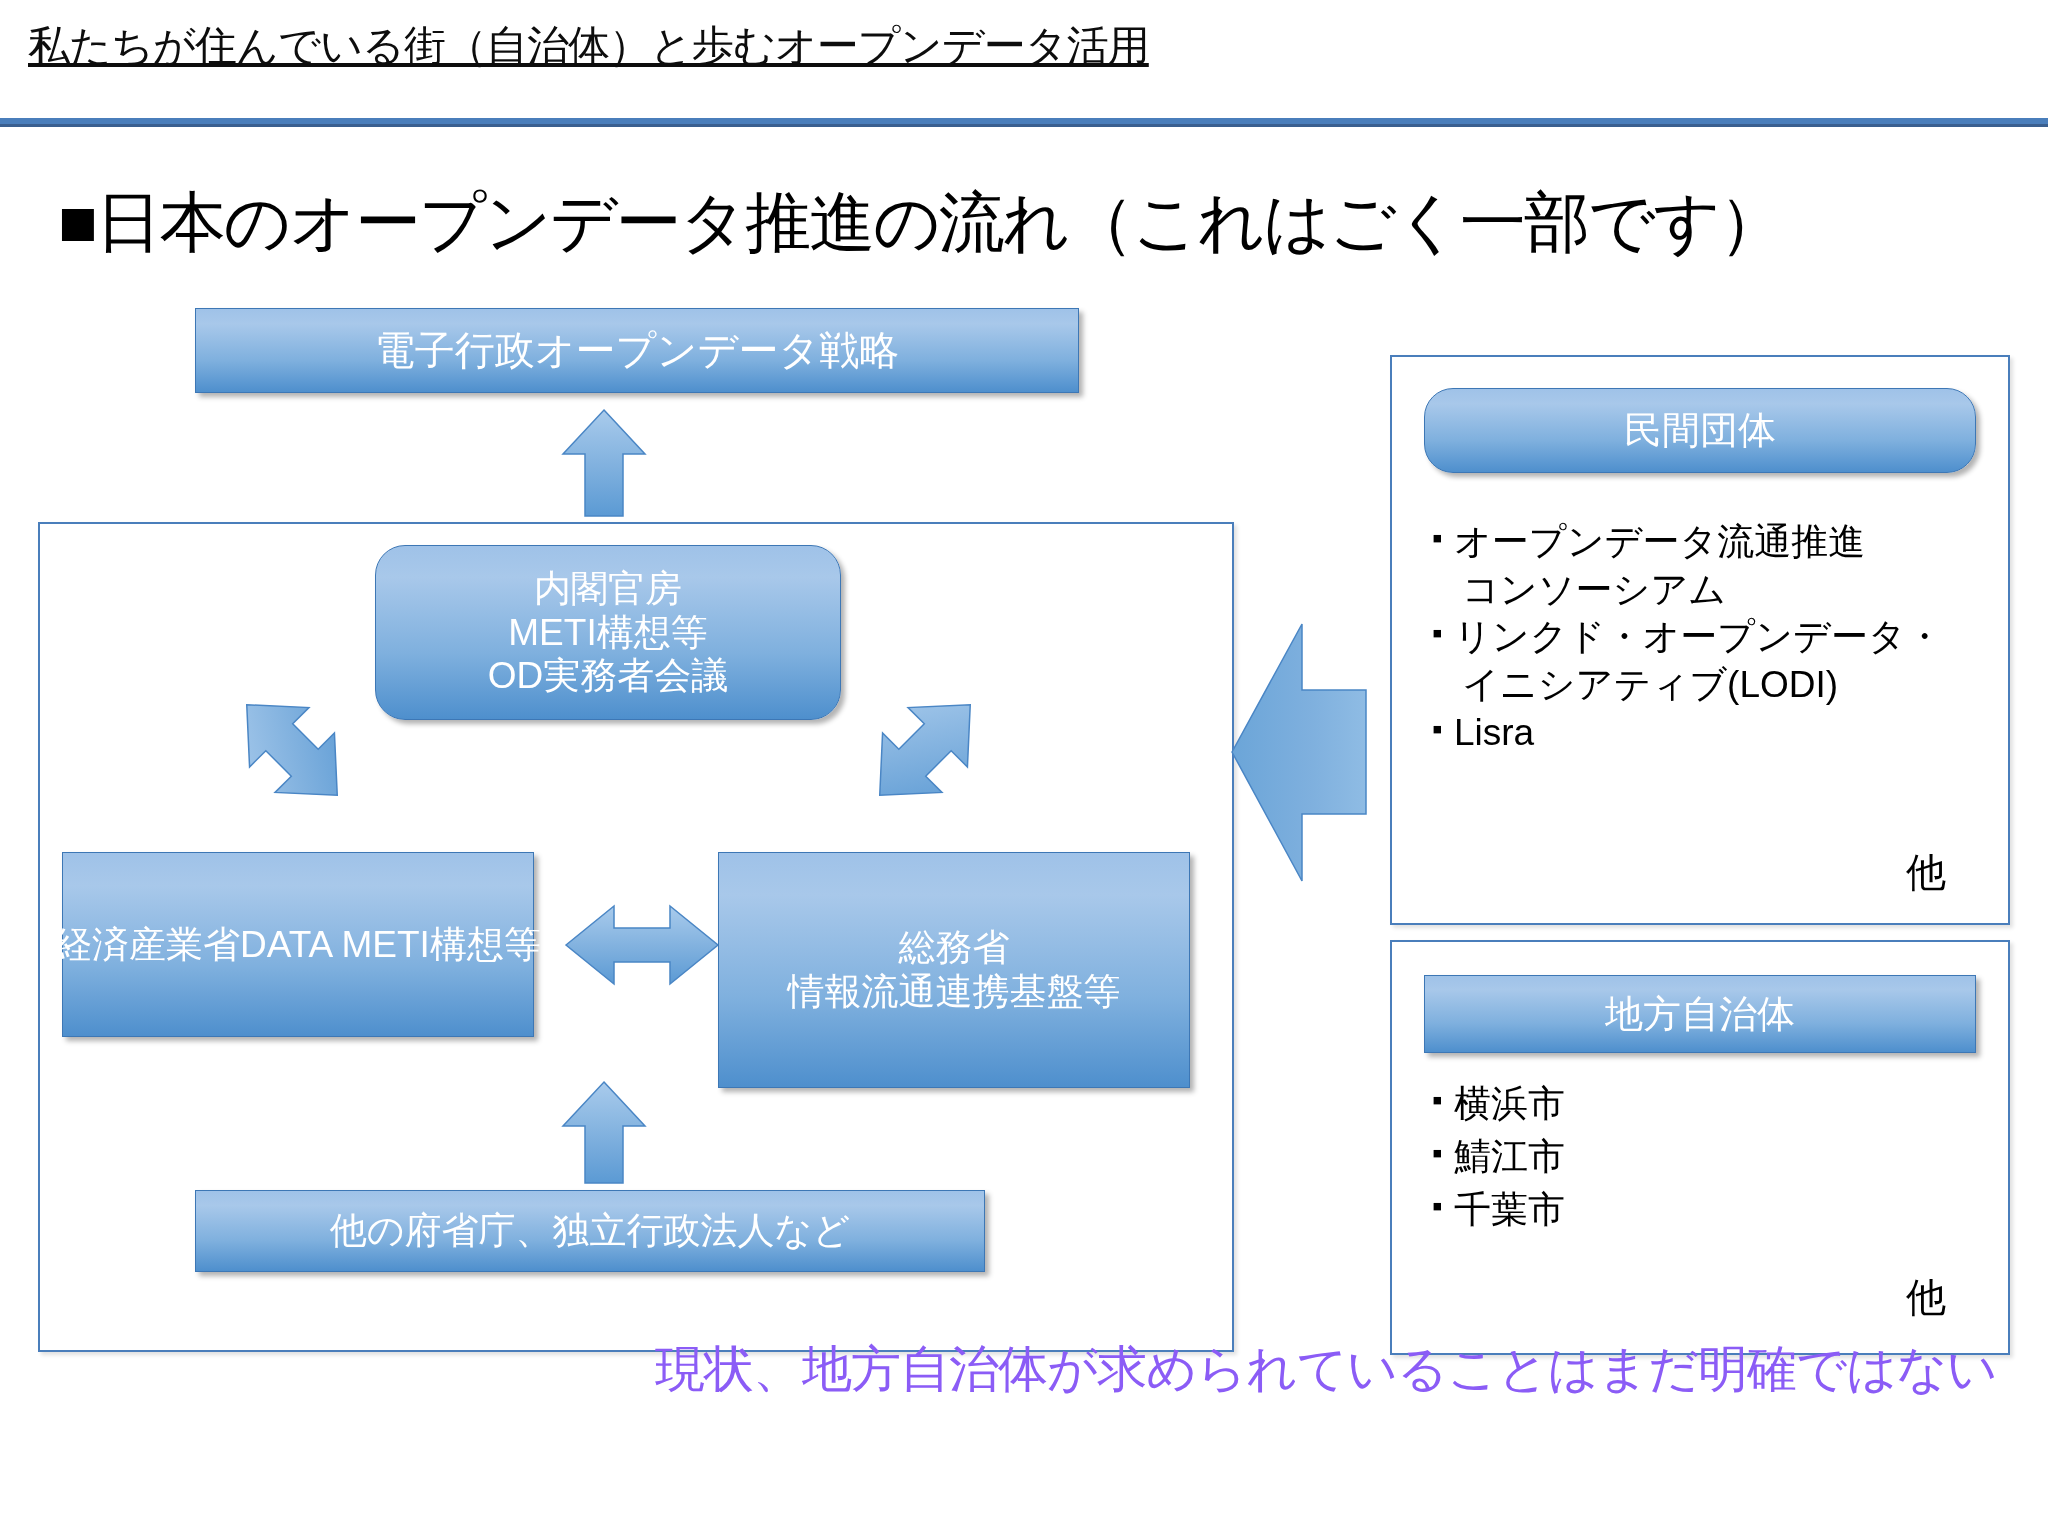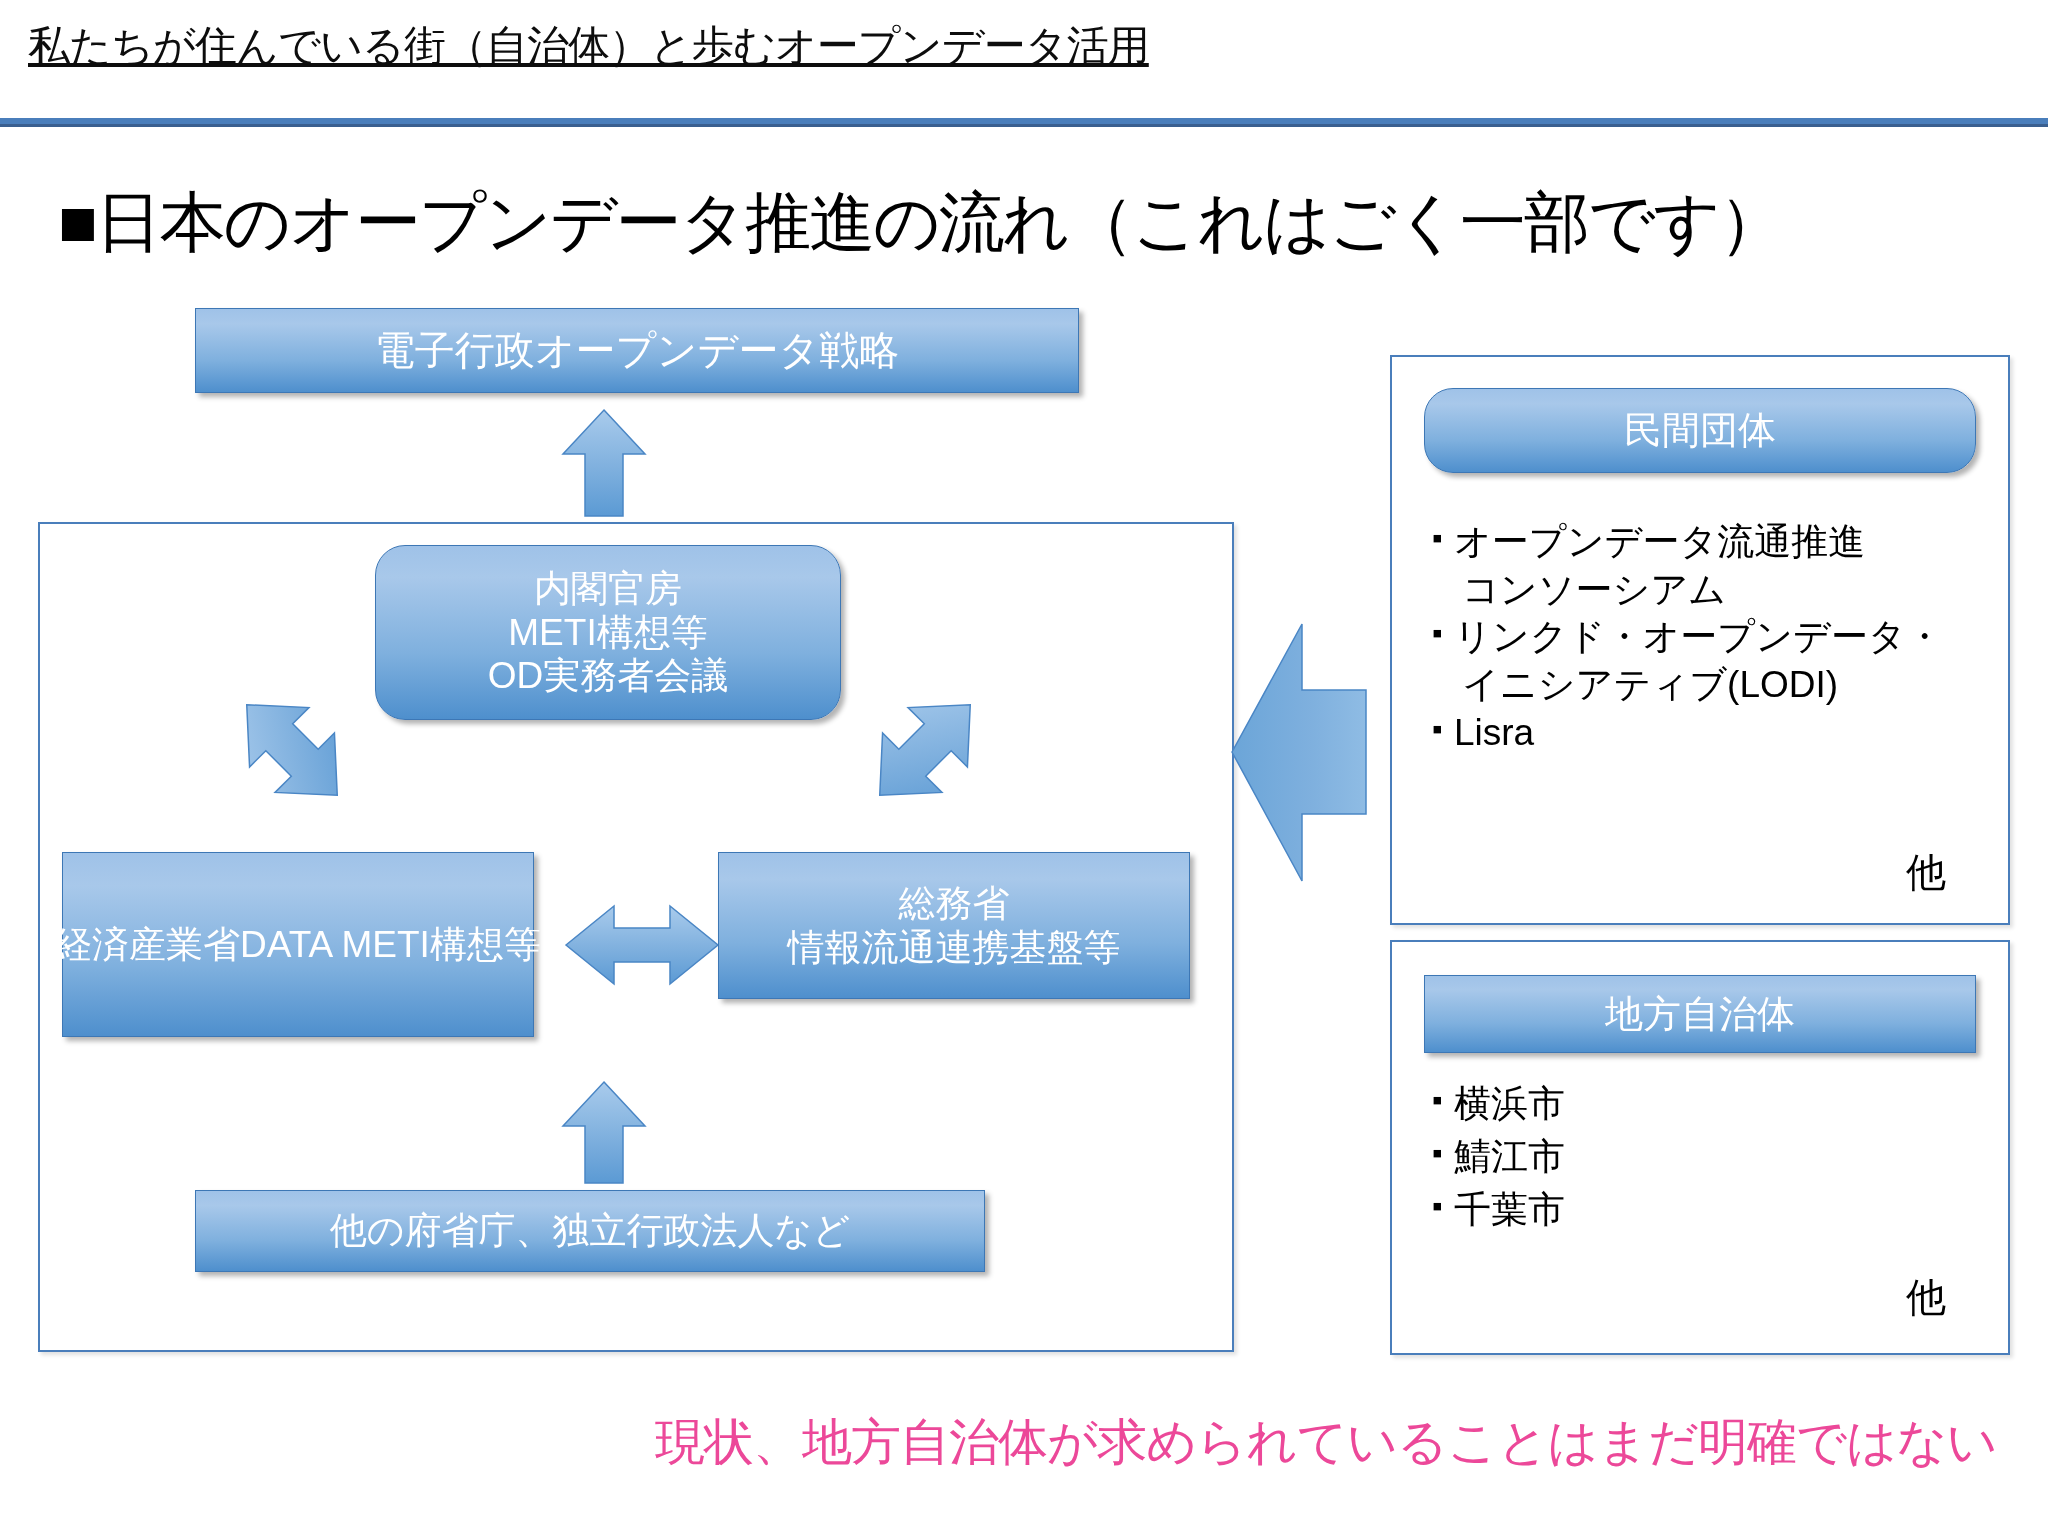--- a/index.html
+++ b/index.html
@@ -74,22 +74,22 @@
     display:block;white-space:nowrap;padding-left:30px;margin-bottom:4px;
   }
   .panel-etc{
     position:absolute;font-size:40px;color:#000;
   }
   
   .arrow{position:absolute;}
   .arrow svg{display:block;overflow:visible;}
   
   .bottom-caption{
-    position:absolute;left:655px;top:1409px;
-    font-size:50px;color:#ec4899;white-space:nowrap;letter-spacing:-1px;
+    position:absolute;left:655px;top:1336px;
+    font-size:50px;color:#8b5cf6;white-space:nowrap;letter-spacing:-1px;
   }
 </style>
 </head>
 <body>
 
 <div class="slide-header">
   <div class="htext">私たちが住んでいる街（自治体）と歩むオープンデータ活用</div>
 </div>
 <div class="header-rule"></div>
 <div class="header-rule-dark"></div>
@@ -155,21 +155,21 @@
       <linearGradient id="ag3" x1="0" y1="0" x2="0" y2="1">
         <stop offset="0%" stop-color="#a9cbec"></stop>
         <stop offset="55%" stop-color="#7fb0de"></stop>
         <stop offset="100%" stop-color="#5b9ad4"></stop>
       </linearGradient>
     </defs>
     <polygon points="4,45 52,6 52,28 108,28 108,6 156,45 108,84 108,62 52,62 52,84" fill="url(#ag3)" stroke="#4a86c5" stroke-width="1.5"></polygon>
   </svg>
 </div>
 
-<div class="bluebox" style="left:718px;top:852px;width:472px;height:147px;flex-direction:column;font-size:37px;">
+<div class="bluebox" style="left:718px;top:852px;width:472px;height:236px;flex-direction:column;font-size:37px;">
   <span class="ln">総務省</span>
   <span class="ln">情報流通連携基盤等</span>
 </div>
 
 <div class="arrow" style="left:561px;top:1080px;width:86px;height:105px;">
   <svg width="86" height="105" viewBox="0 0 86 105">
     <polygon points="43,2 84,46 62,46 62,103 24,103 24,46 2,46" fill="url(#ag1)" stroke="#4a86c5" stroke-width="1.5"></polygon>
   </svg>
 </div>
 

